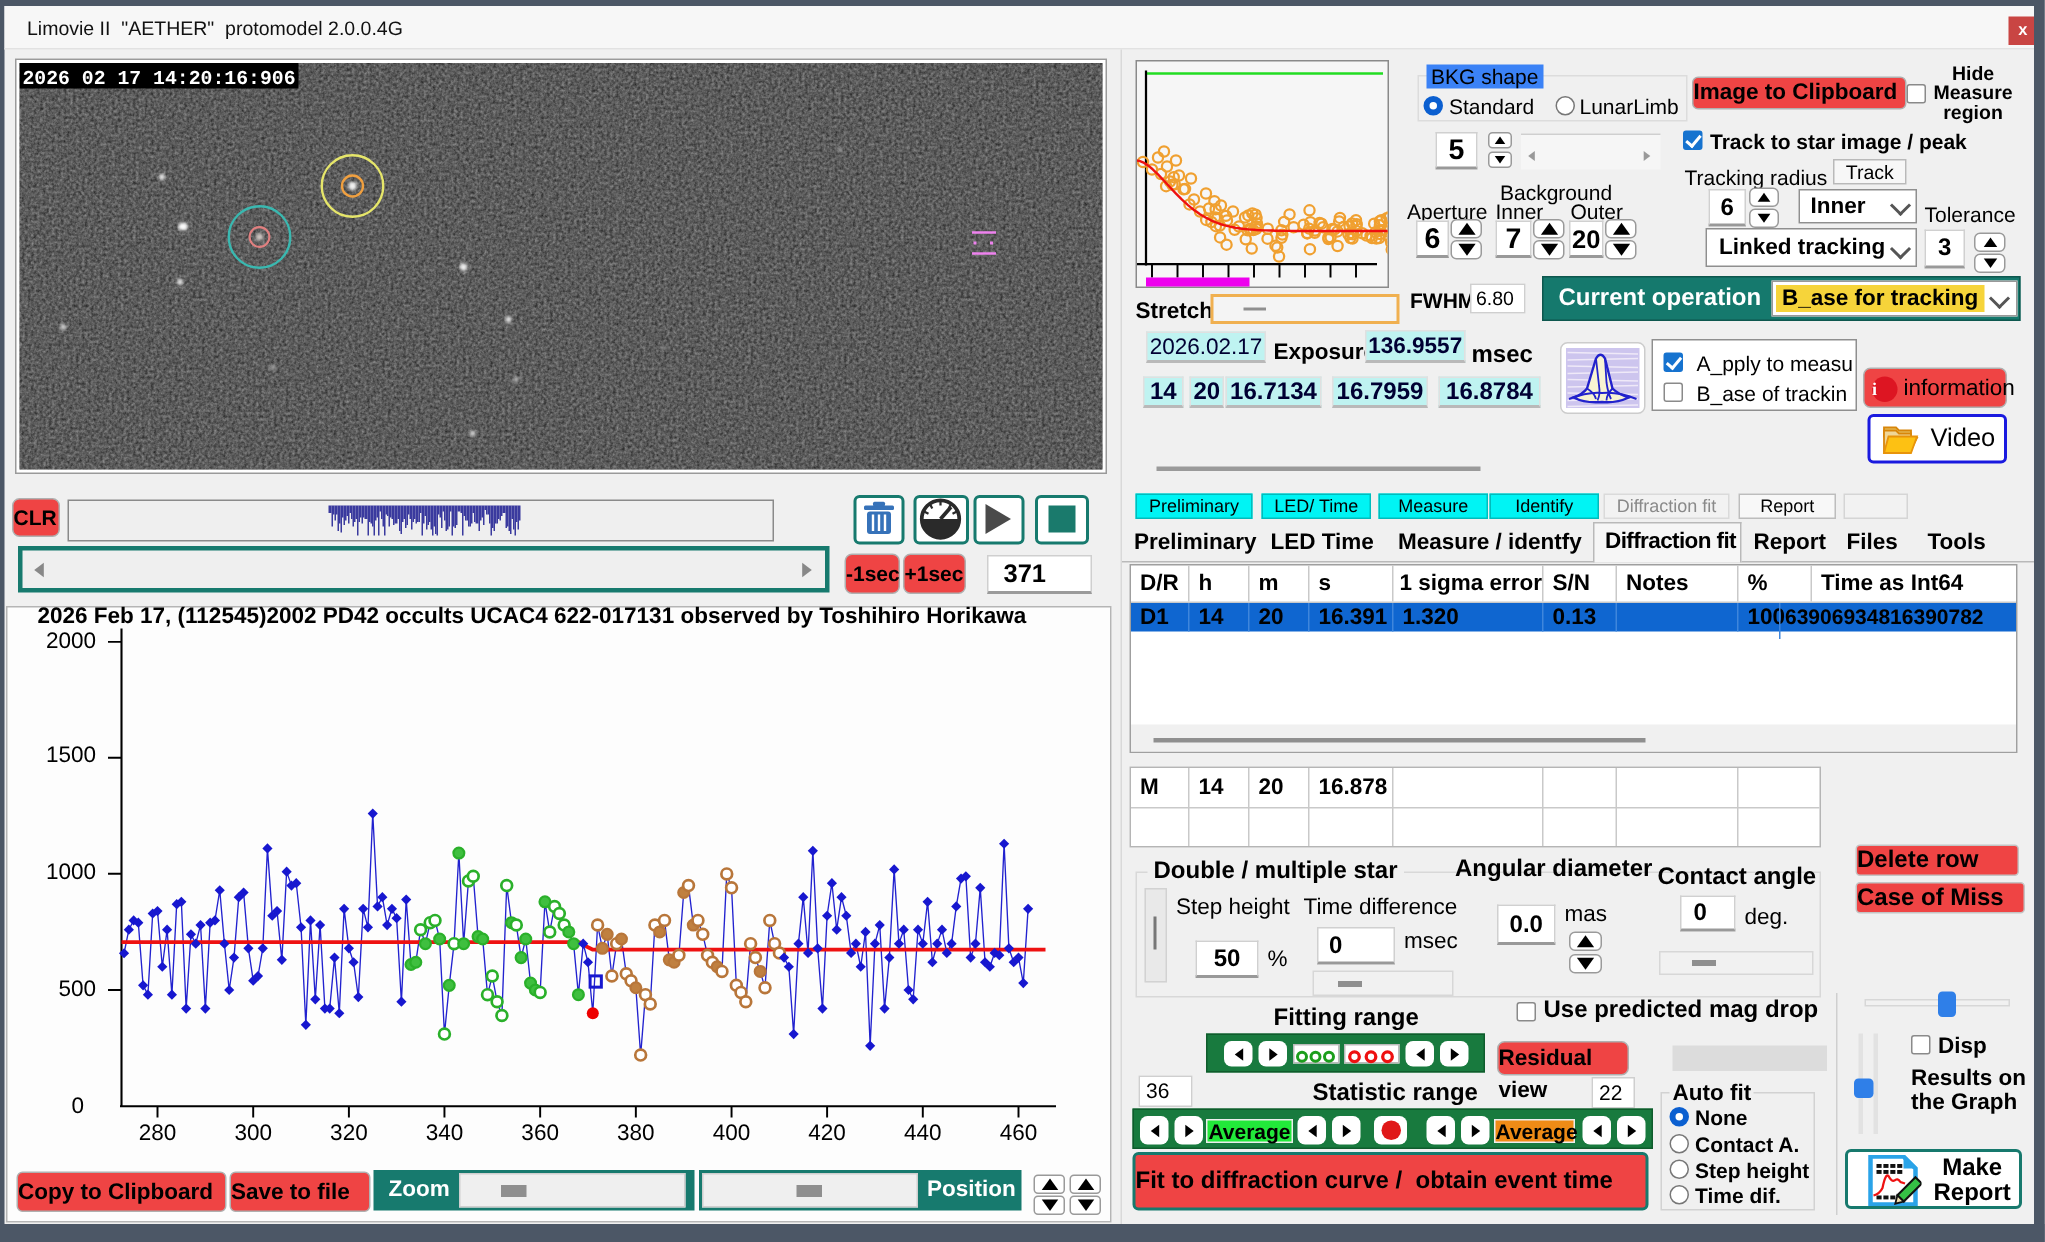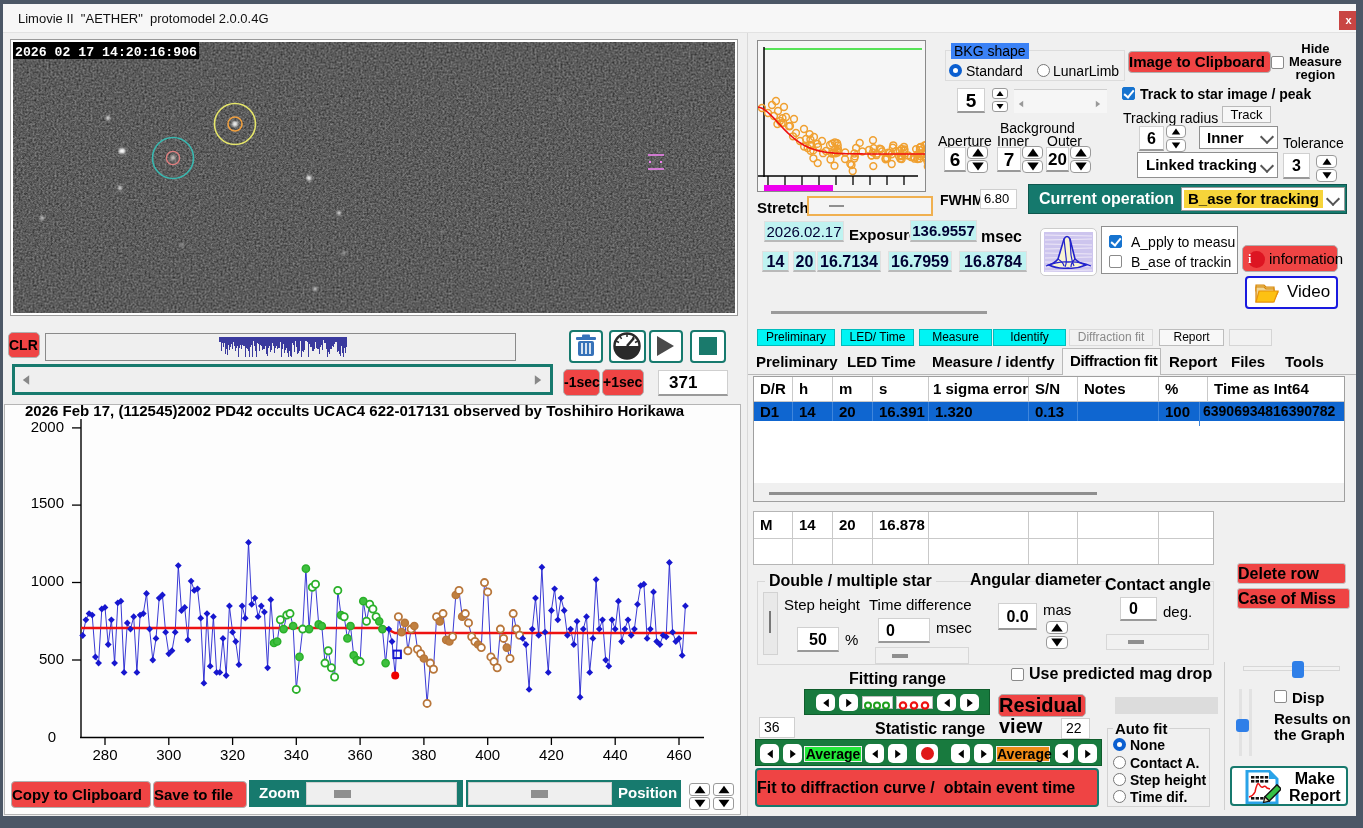--- a/index.html
+++ b/index.html
@@ -844,21 +844,21 @@
 <div class="a" style="left:0;top:24px;width:590px;height:1px;background:#c9c9c9"></div>
 <div class="a" style="left:0;top:25px;width:590px;height:19px;background:#0f66d0;color:#fff">
 <div class="cell" style="left:0px;top:0;width:38px;height:19px;border-left-color:#3f86dc;border-left:none;line-height:19px">D1</div>
 <div class="cell" style="left:38px;top:0;width:40px;height:19px;border-left-color:#3f86dc;line-height:19px">14</div>
 <div class="cell" style="left:78px;top:0;width:40px;height:19px;border-left-color:#3f86dc;line-height:19px">20</div>
 <div class="cell" style="left:118px;top:0;width:56px;height:19px;border-left-color:#3f86dc;line-height:19px">16.391</div>
 <div class="cell" style="left:174px;top:0;width:100px;height:19px;border-left-color:#3f86dc;line-height:19px">1.320</div>
 <div class="cell" style="left:274px;top:0;width:49px;height:19px;border-left-color:#3f86dc;line-height:19px">0.13</div>
 <div class="cell" style="left:323px;top:0;width:81px;height:19px;border-left-color:#3f86dc;line-height:19px"></div>
 <div class="cell" style="left:404px;top:0;width:49px;height:19px;border-left-color:#3f86dc;line-height:19px">100</div>
-<div class="cell" style="left:445px;top:0;width:137px;height:24px;border-left-color:#3f86dc;line-height:19px;padding-left:3px;font-size:14px">63906934816390782</div>
+<div class="cell" style="left:432px;top:0;width:137px;height:24px;border-left-color:#3f86dc;line-height:19px;padding-left:3px;font-size:14px">63906934816390782</div>
 </div>
 <div class="a" style="left:0;top:106px;width:590px;height:18px;background:#f0f0f0">
 <div class="a" style="left:15px;top:9px;width:328px;height:3px;background:#8f8f8f"></div>
 </div>
 </div>
 
 <div class="a" style="left:753px;top:511px;width:461px;height:54px;background:#fff;border:1px solid #b5b5b5;box-sizing:border-box">
 <div class="a" style="left:0;top:26px;width:459px;height:1px;background:#c9c9c9"></div>
 <div class="cell" style="left:0;top:0;width:38px;height:52px;border-left:none;line-height:26px">M</div>
 <div class="cell" style="left:38px;top:0;width:40px;height:52px;line-height:26px">14</div>
@@ -929,21 +929,21 @@
         </svg></div>
 <div class="gbtn" style="left:132px;top:4px;width:19px;height:17px">
         <div class="tri-l" style="transform:scale(0.7)"></div>
       </div>
 <div class="gbtn" style="left:155px;top:4px;width:19px;height:17px">
         <div class="tri-r" style="transform:scale(0.7)"></div>
       </div>
 </div>
 <div class="chk" style="left:1011px;top:668px"></div>
 <div class="lbl b" style="left:1029px;top:665px;font-size:16px">Use predicted mag drop</div>
-<div class="btn b" style="left:998px;top:694px;width:88px;height:23px;font-size:20px;line-height:21px;border-radius:5px">Residual view</div>
+<div class="btn b" style="left:998px;top:694px;width:88px;height:23px;font-size:15px;line-height:21px;border-radius:5px">Residual view</div>
 <div class="a" style="left:1115px;top:697px;width:103px;height:17px;background:#dcdcdc"></div>
 
 <div class="box" style="left:759px;top:717px;width:36px;height:21px;border-color:#cfcfcf;font-size:14px;line-height:19px;padding-left:4px">36</div>
 <div class="lbl b" style="left:875px;top:720px;font-size:16px">Statistic range</div>
 <div class="box" style="left:1061px;top:718px;width:29px;height:21px;border-color:#cfcfcf;font-size:14px;line-height:19px;padding-left:4px">22</div>
 <div class="gb" style="left:755px;top:739px;width:347px;height:27px">
 <div class="gbtn" style="left:4px;top:4px;width:19px;height:19px">
         <div class="tri-l" style="transform:scale(0.7)"></div>
       </div>
 <div class="gbtn" style="left:27px;top:4px;width:19px;height:19px">

